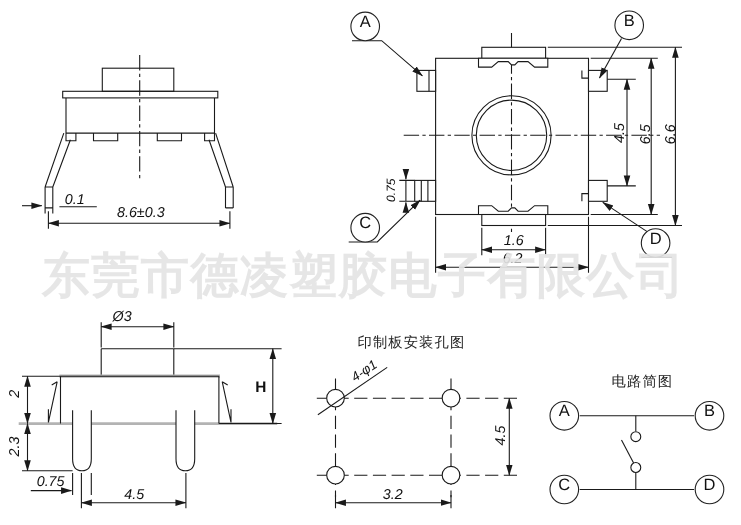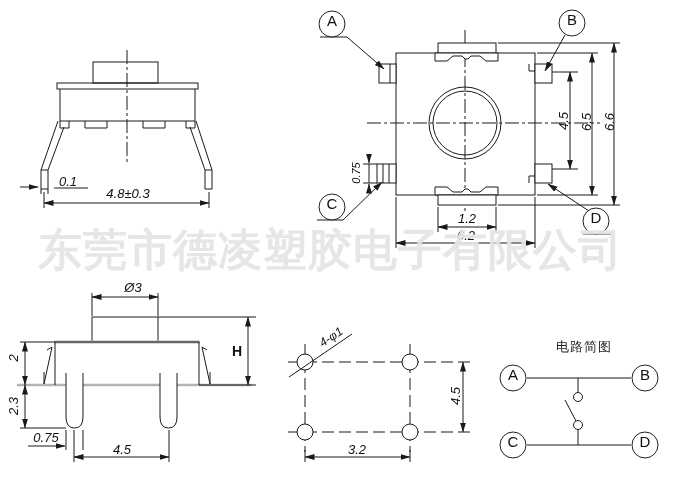--- a/index.html
+++ b/index.html
@@ -130,41 +130,42 @@
         <path d="M527,378 H631 M527,445 H631"></path>
         <path d="M578,378 V392 M578,430 V445"></path>
         <circle cx="578" cy="397" r="4.5" fill="#fff"></circle>
         <circle cx="578" cy="425" r="4.5" fill="#fff"></circle>
         <path d="M565,400 L576,421"></path>
       </g>
     </g>
   </svg>
 
   <span class="lbl" style="left:68px;top:181px">0.1</span>
-  <span class="lbl" style="left:128px;top:193px">4.8±0.3</span>
+  <span class="lbl" style="left:128px;top:193px">8.6±0.3</span>
 
   <span class="letter" style="left:332px;top:24px">A</span>
   <span class="letter" style="left:572px;top:23px">B</span>
   <span class="letter" style="left:332px;top:207px">C</span>
   <span class="letter" style="left:596px;top:221px">D</span>
 
   <span class="lbl rot" style="left:563px;top:121px">4.5</span>
   <span class="lbl rot" style="left:586px;top:122px">6.5</span>
   <span class="lbl rot" style="left:609px;top:122px">6.6</span>
   <span class="lbl rot sm" style="left:356px;top:173px">0.75</span>
-  <span class="lbl" style="left:467px;top:218px">1.2</span>
+  <span class="lbl" style="left:467px;top:218px">1.6</span>
   <span class="lbl" style="left:466px;top:235px">6.2</span>
 
-  <span class="lbl" style="left:133px;top:287px">Ø3</span>
+  <span class="lbl" style="left:111px;top:287px">Ø3</span>
   <span class="lbl bold" style="left:237px;top:351px">H</span>
   <span class="lbl rot" style="left:13px;top:358px">2</span>
   <span class="lbl rot" style="left:13px;top:406px">2.3</span>
   <span class="lbl" style="left:46px;top:437px">0.75</span>
   <span class="lbl" style="left:122px;top:449px">4.5</span>
 
+  <span class="lbl cjk" style="left:374px;top:311px">印制板安装孔图</span>
   <span class="lbl tilt" style="left:331px;top:337px">4-φ1</span>
   <span class="lbl" style="left:357px;top:449px">3.2</span>
   <span class="lbl rot" style="left:455px;top:396px">4.5</span>
 
   <span class="lbl cjk" style="left:584px;top:347px">电路简图</span>
   <span class="letter" style="left:513px;top:378px">A</span>
   <span class="letter" style="left:645px;top:378px">B</span>
   <span class="letter" style="left:513px;top:445px">C</span>
   <span class="letter" style="left:645px;top:445px">D</span>
 

